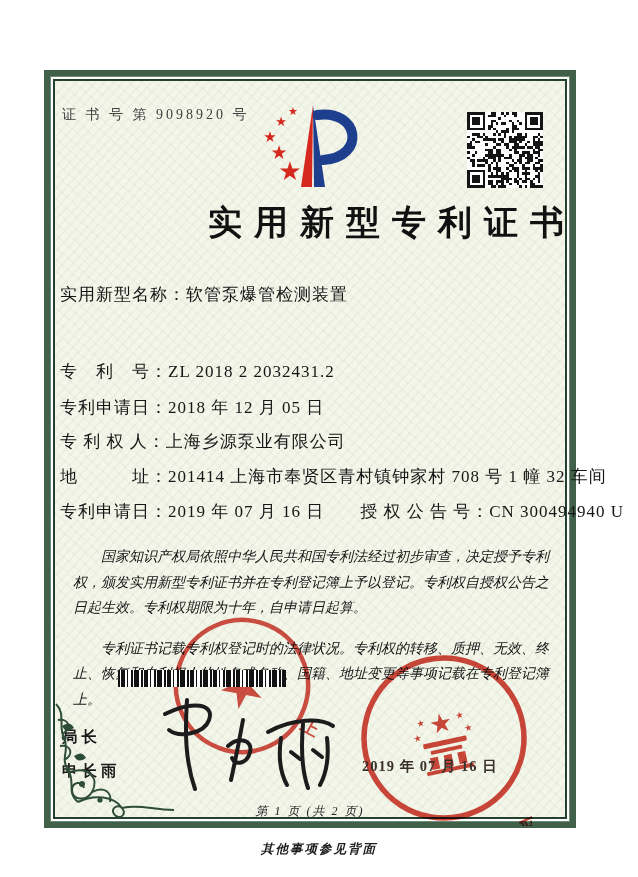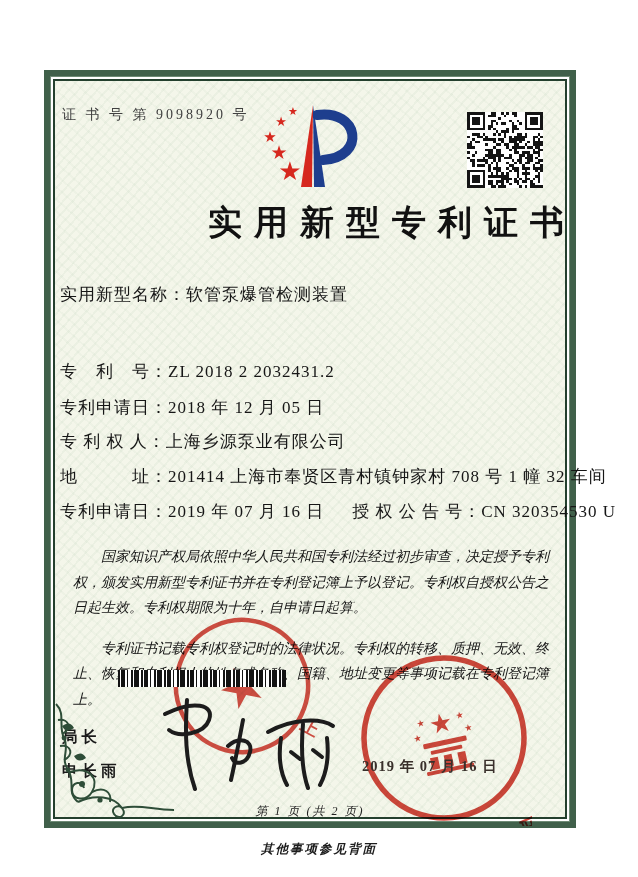--- a/index.html
+++ b/index.html
@@ -27,21 +27,21 @@
   .logo{ position:absolute; left:243px; top:98px; width:140px; height:97px; }
   .qr{ position:absolute; left:467px; top:112px; width:76px; height:76px; background:#fff; }
   .title{
     position:absolute; left:44px; top:200px; width:532px; text-align:right;
     font-size:34px; font-weight:700; letter-spacing:12px; color:#111;
     font-family:"Liberation Serif","DejaVu Serif",serif;
   }
   .field-row{ position:absolute; left:60px; width:486px; font-size:17px; color:#161616; white-space:nowrap;}
   .flabel{ display:inline-block; min-width:102px; letter-spacing:1px; }
   .fvalue{ letter-spacing:1px; }
-  .grant-pair2{ margin-left:28px; }
+  .grant-pair2{ margin-left:36px; }
   .paragraphs{
     position:absolute; left:58px; top:529px; width:506px;
     font-size:14px; line-height:25.5px; font-style:italic; color:#141414;
     text-align:justify;
   }
   .paragraphs p{ margin:15px; text-indent:2em; }
   .director{ position:absolute; left:62px; font-size:15.5px; font-weight:600; letter-spacing:4px; color:#1a1a1a;
     font-family:"Liberation Sans","DejaVu Sans",sans-serif;}
   .d1{ top:727px; } .d2{ top:761px; }
   .company-seal{ position:absolute; left:166px; top:610px; width:152px; height:152px; opacity:.88; mix-blend-mode:multiply;}
@@ -430,21 +430,21 @@
   <div class="field-row" style="top:396px">
     <span class="flabel">专利申请日：</span><span class="fvalue">2018 年 12 月 05 日</span>
   </div>
   <div class="field-row" style="top:430px">
     <span class="flabel">专 利 权 人：</span><span class="fvalue">上海乡源泵业有限公司</span>
   </div>
   <div class="field-row" style="top:465px">
     <span class="flabel">地　　　址：</span><span class="fvalue">201414 上海市奉贤区青村镇钟家村 708 号 1 幢 32 车间</span>
   </div>
   <div class="field-row" style="top:500px">
-    <span class="flabel">专利申请日：</span><span class="fvalue">2019 年 07 月 16 日</span><span class="fvalue grant-pair2">授 权 公 告 号：</span><span class="fvalue">CN 320354530 U</span>
+    <span class="flabel">专利申请日：</span><span class="fvalue">2019 年 07 月 16 日</span><span class="fvalue grant-pair2">授 权 公 告 号：</span><span class="fvalue">CN 300494940 U</span>
   </div>
 
   <div class="paragraphs">
     <p>国家知识产权局依照中华人民共和国专利法经过初步审查，决定授予专利权，颁发实用新型专利证书并在专利登记簿上予以登记。专利权自授权公告之日起生效。专利权期限为十年，自申请日起算。</p>
     <p>专利证书记载专利权登记时的法律状况。专利权的转移、质押、无效、终止、恢复和专利权人的姓名或名称、国籍、地址变更等事项记载在专利登记簿上。</p>
   </div>
 
   <svg class="company-seal" viewBox="0 0 152 152">
     <g transform="rotate(-25 76 76)">
       <circle cx="76" cy="76" r="66" fill="none" stroke="#d0382d" stroke-width="4.5"></circle>

